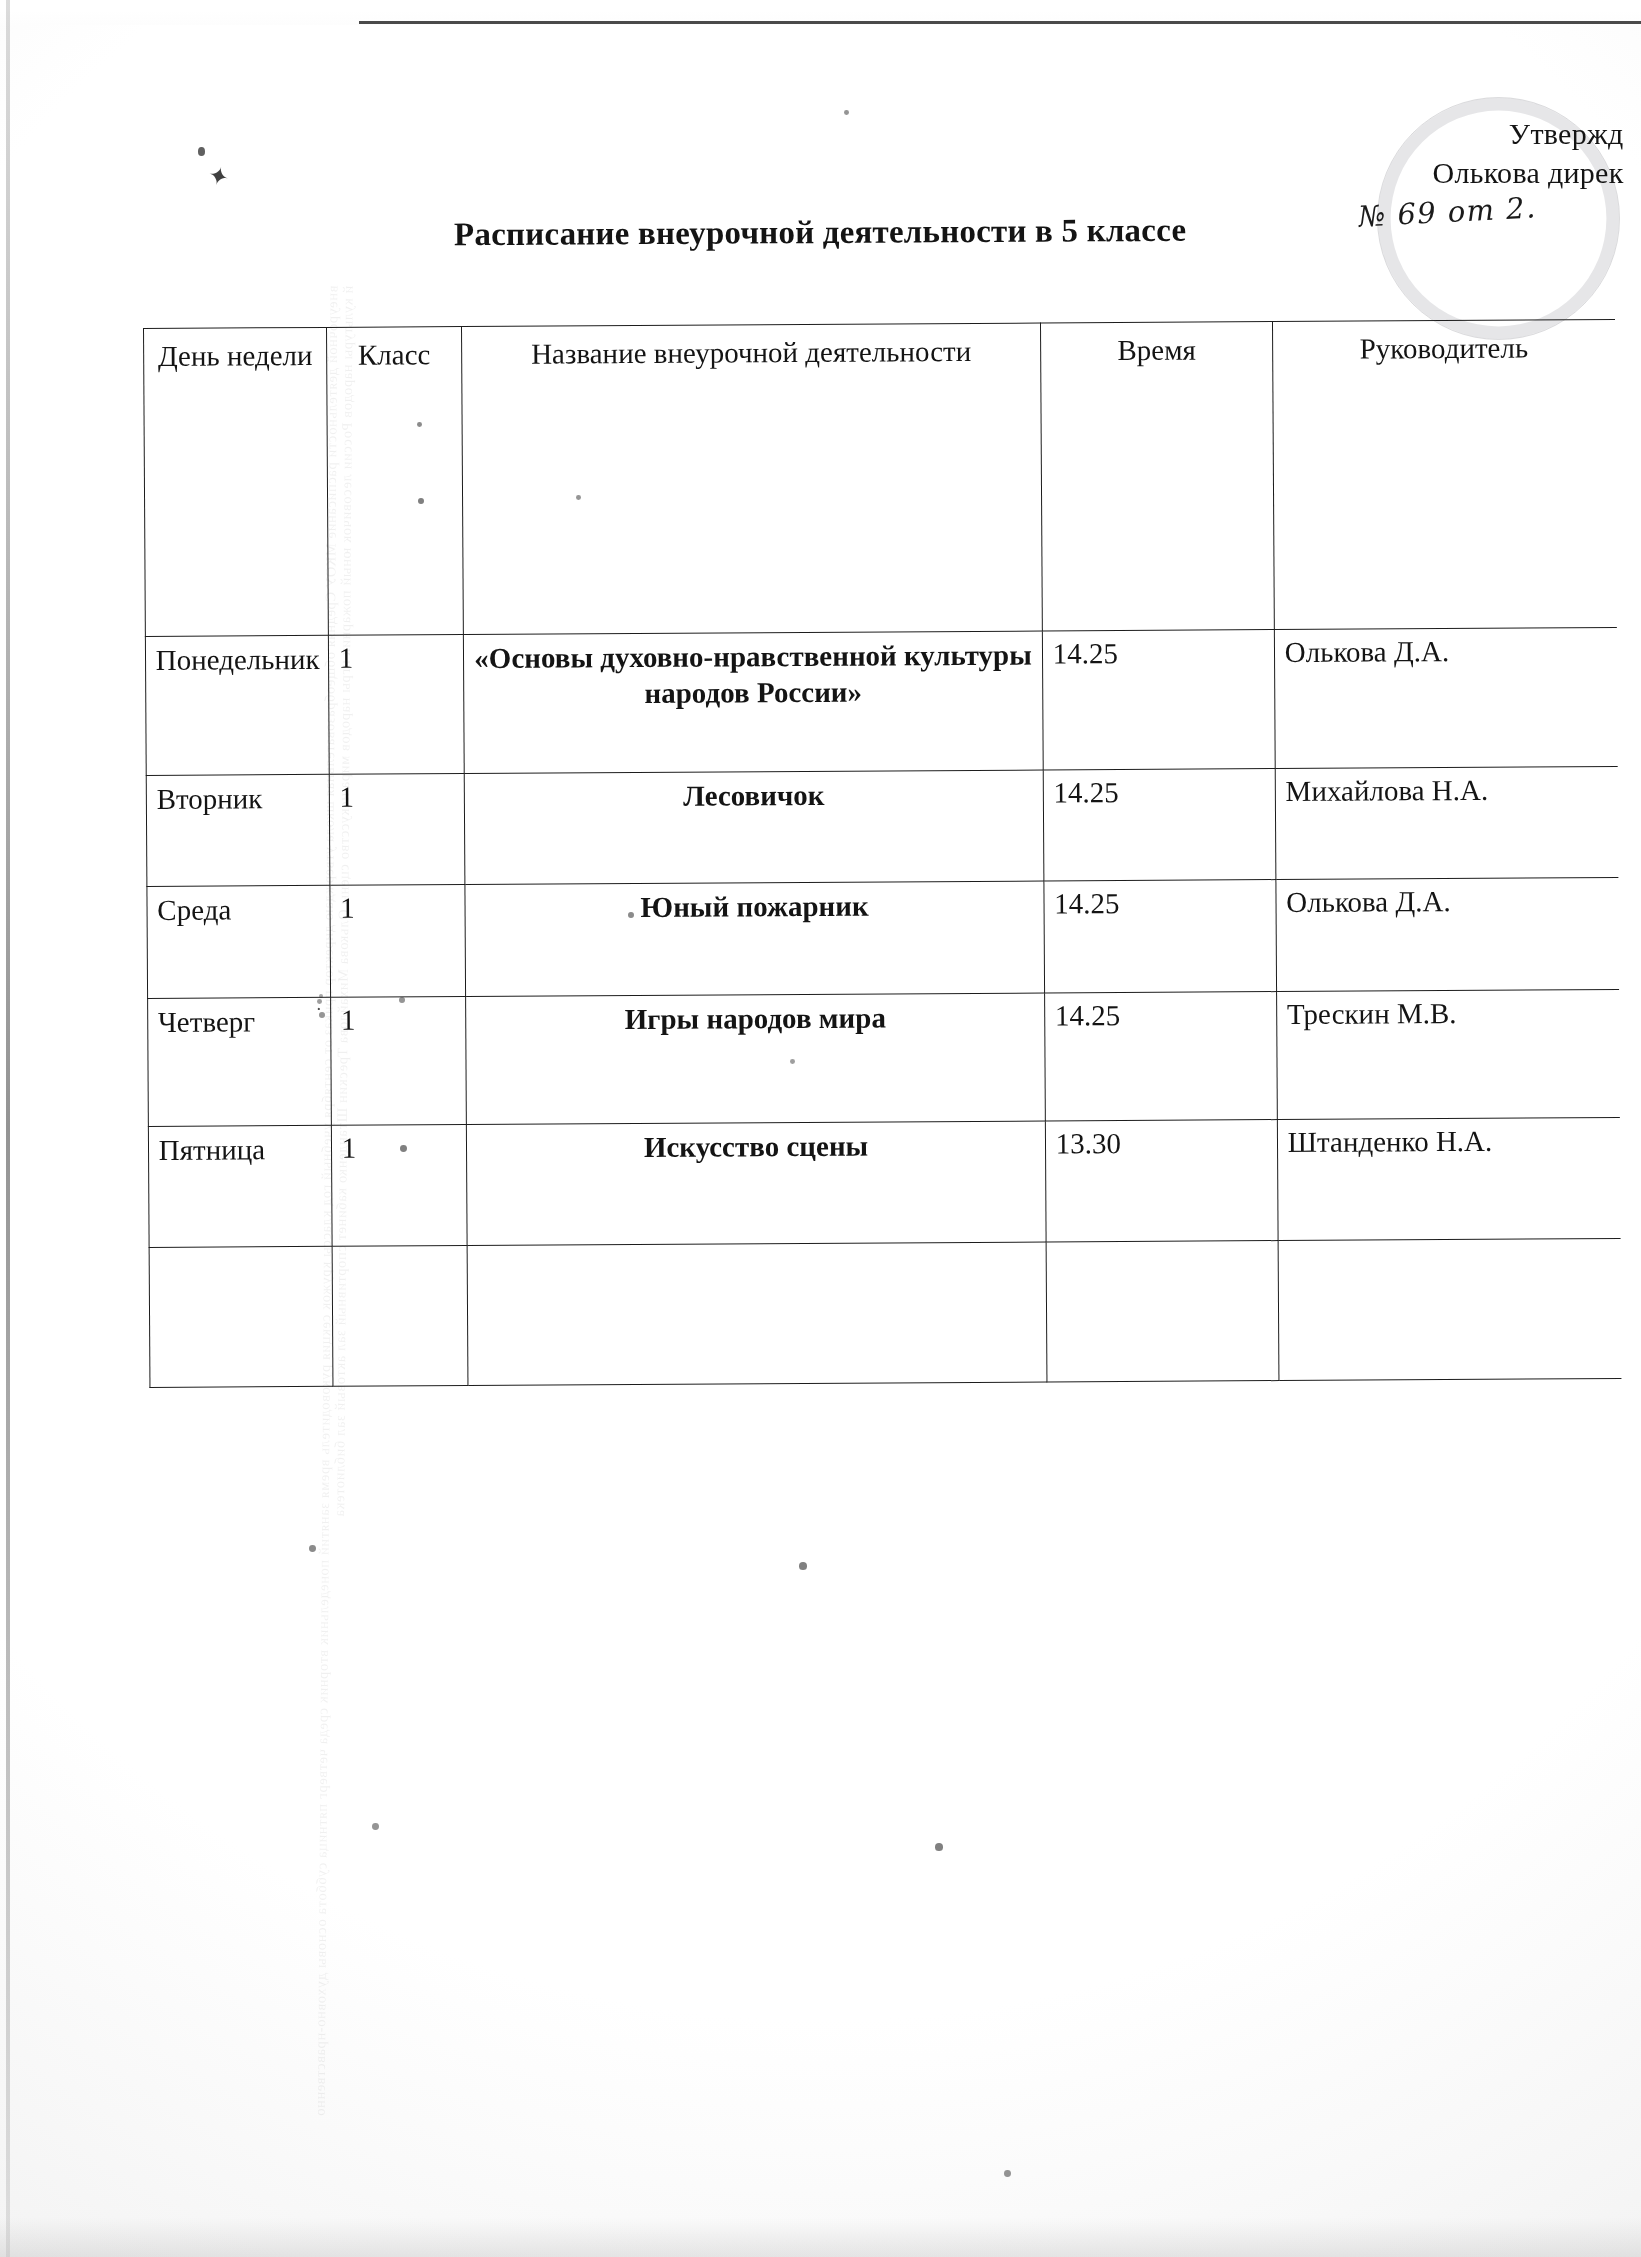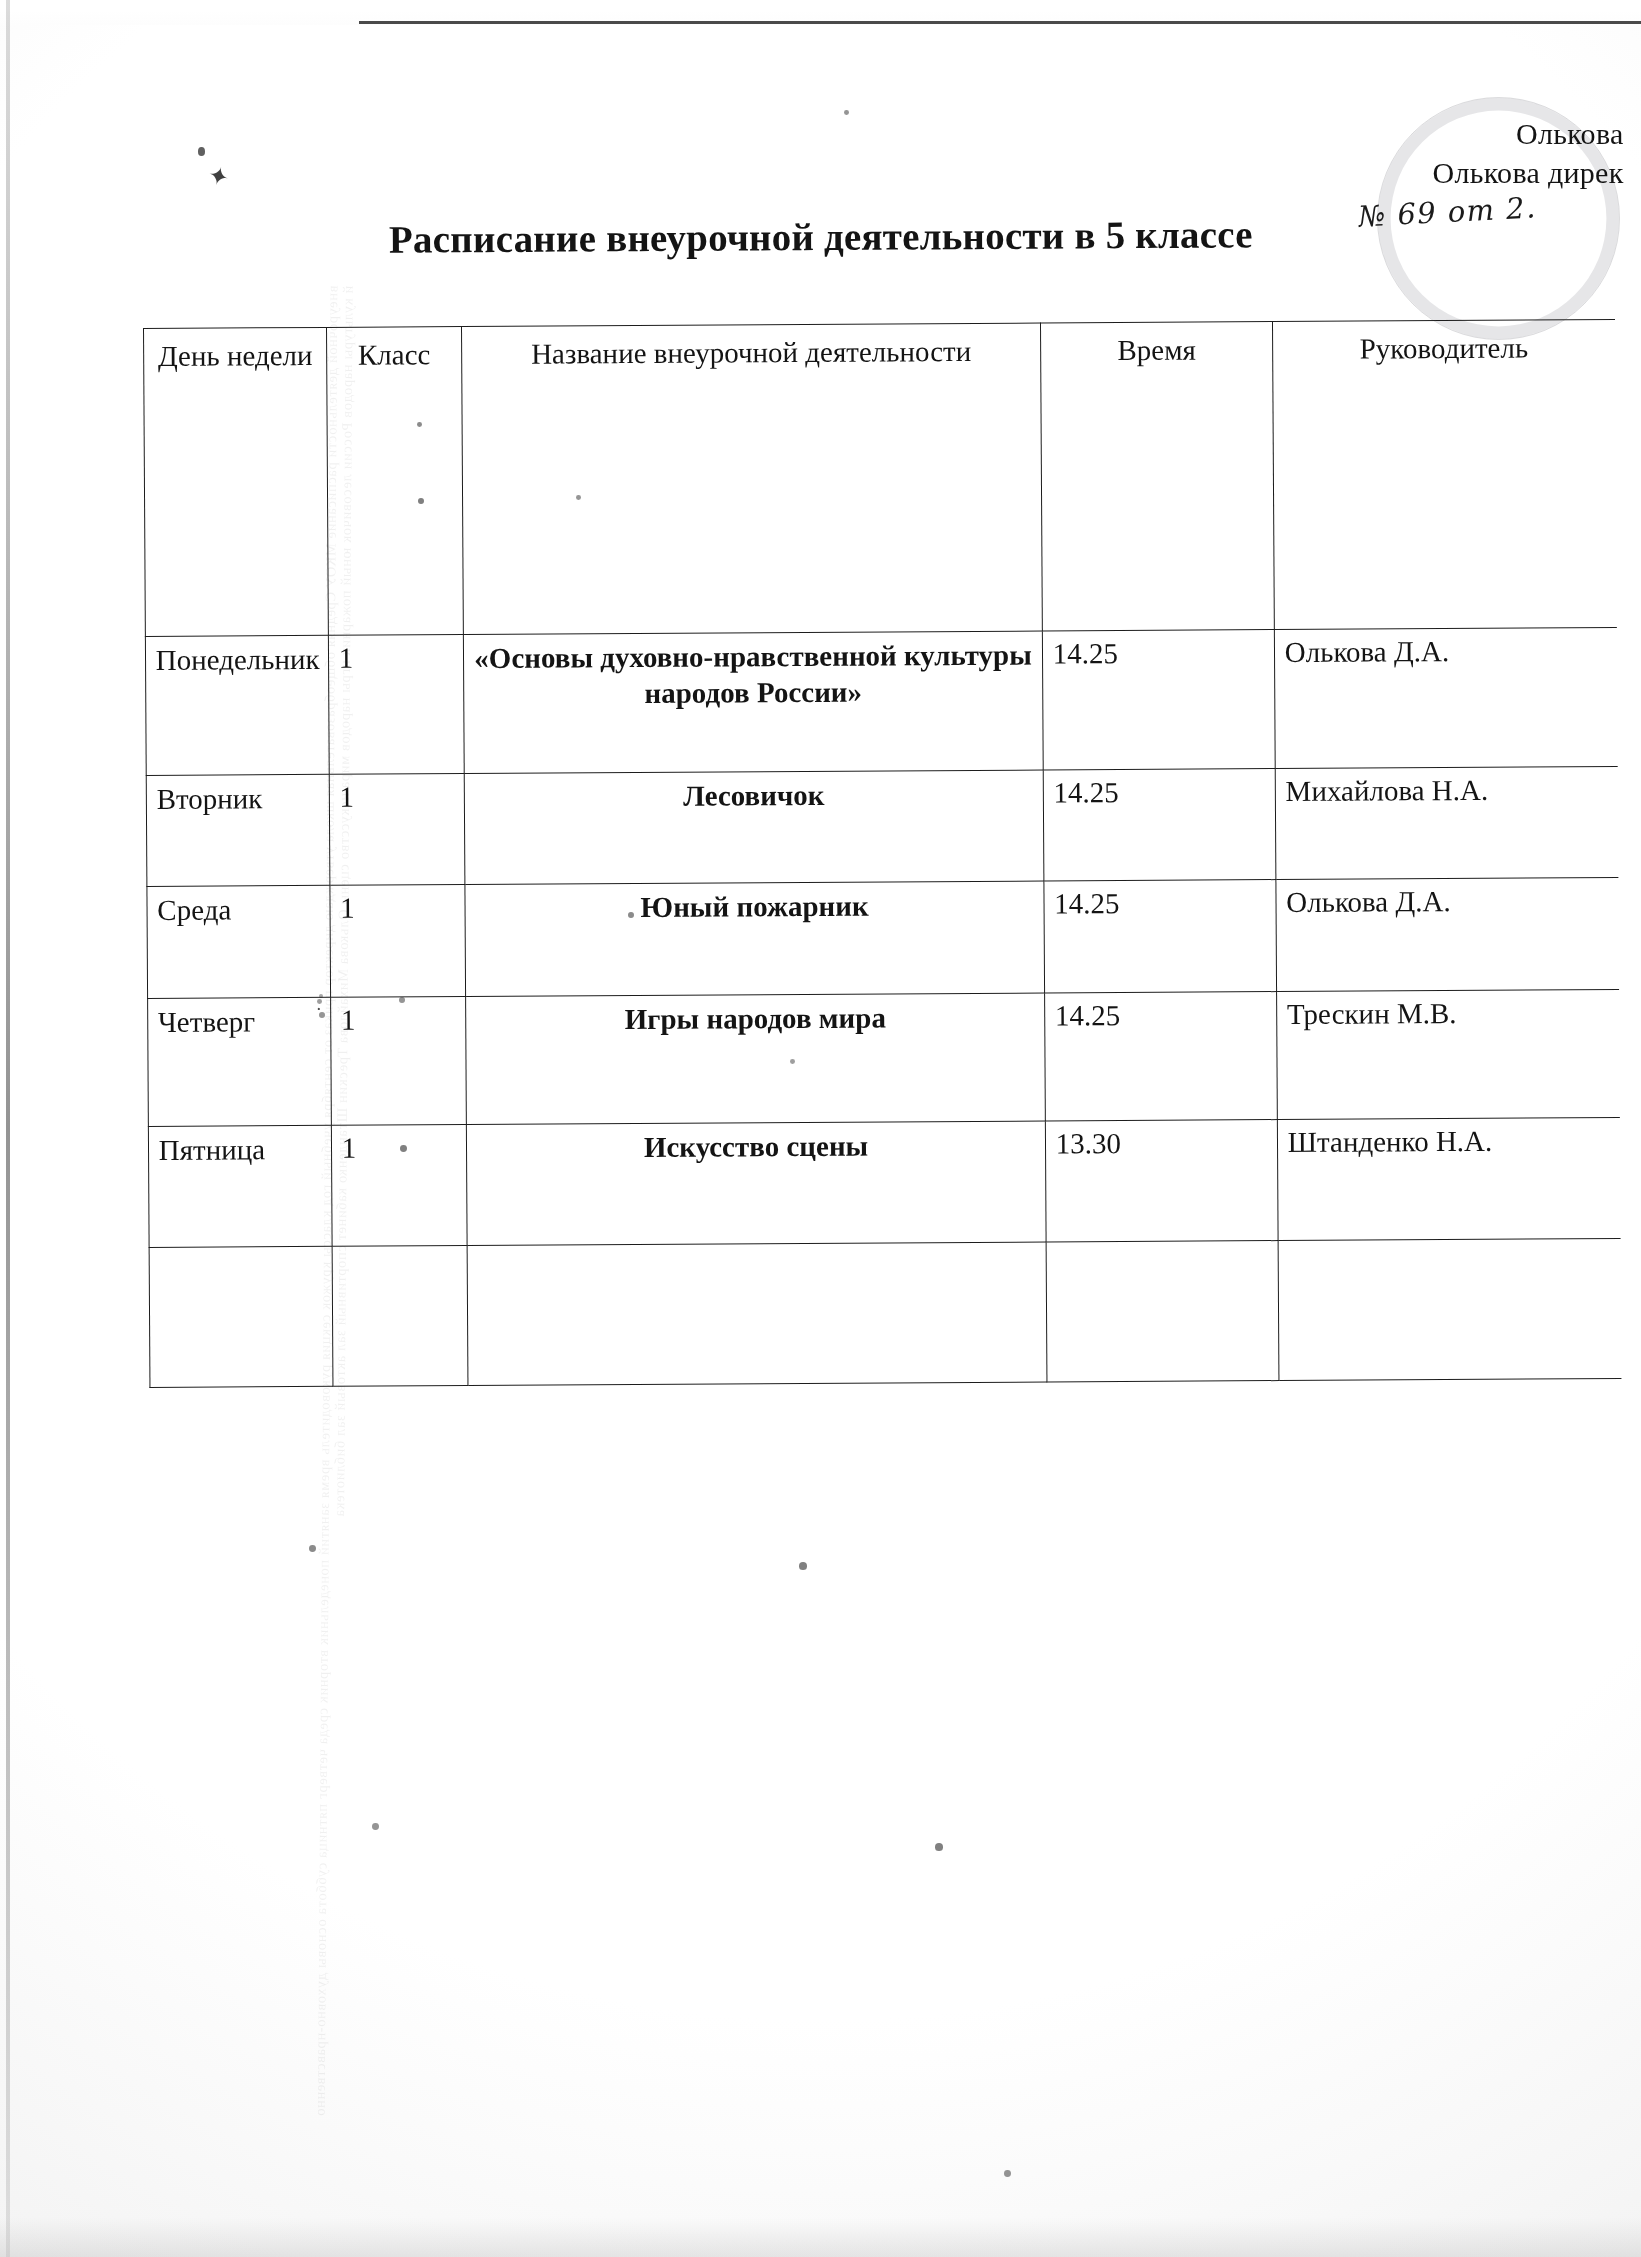--- a/index.html
+++ b/index.html
@@ -104,21 +104,21 @@
     box-shadow: inset 0 0 0 11.6px rgba(255,255,255,0), inset 0 0 0 12.6px rgba(90,90,100,.15);
     pointer-events: none;
   }
 
   
   .doc-title {
     position: absolute;
     left: 0; right: 0;
     top: 214px;
     text-align: center;
-    font-size: 39px;
+    font-size: 33px;
     font-weight: bold;
     letter-spacing: 0.2px;
   }
   .doc-title span { display: inline-block; transform: rotate(-0.35deg); }
 
   
   .tbl-wrap {
     position: absolute;
     left: 143px;
     top: 328px;
@@ -187,21 +187,21 @@
 <div class="edge-top"></div>
 <div class="edge-top-line"></div>
 <div class="edge-left-line"></div>
 <div class="edge-bottom"></div>
 
 <div class="showthrough">внеурочной деятельности расписание МКОУ Средняя общеобразовательная школа утверждаю директор приказ от сентября учебный год классы кружок секция руководитель время занятий понедельник вторник среда четверг пятница суббота основы духовно-нравственной культуры народов России лесовичок юный пожарник игры народов мира искусство сцены Олькова Михайлова Трескин Штанденко кабинет спортивный зал актовый зал библиотека</div>
 
 <div class="stamp"></div>
 
 <div class="approval">
-  <div>Олькова</div>
+  <div>Утвержд</div>
   <div>Олькова дирек</div>
   <div class="approval-hand">№ 69 от 2.</div>
 </div>
 
 <div class="doc-title">
   <span>Расписание внеурочной деятельности в 5  классе</span>
 </div>
 
 <div class="tbl-wrap">
   <table class="sched">

